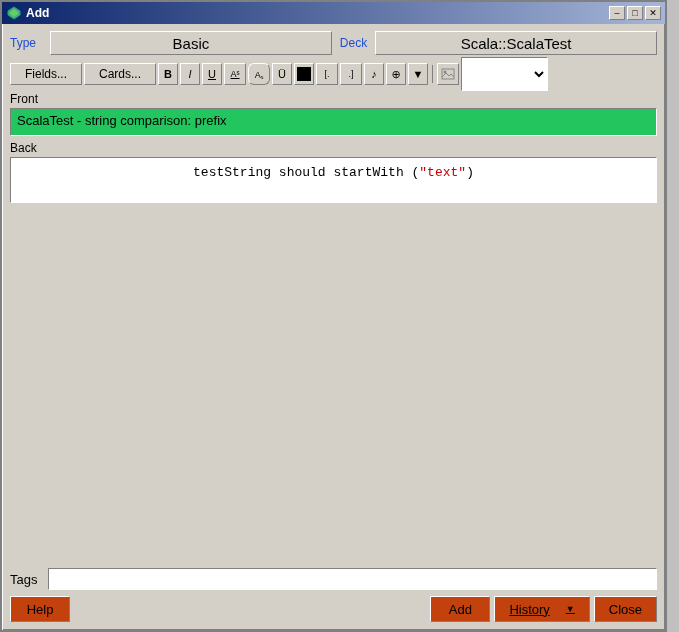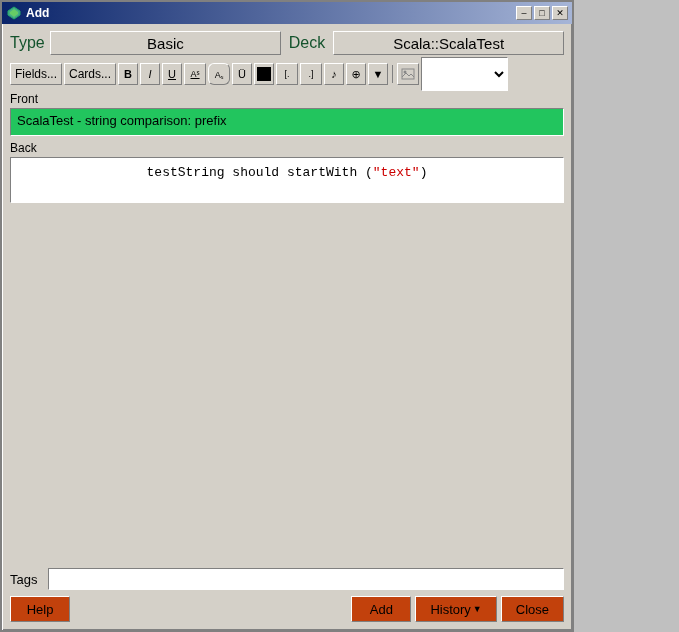--- a/index.html
+++ b/index.html
@@ -7,21 +7,21 @@
     body {
       font-family: Arial, sans-serif;
       font-size: 13px;
       background: #c0c0c0;
       width: 679px;
       height: 632px;
       overflow: hidden;
     }
 
     .window {
-      width: 574px;
+      width: 667px;
       height: 632px;
       background: #d4d0c8;
       border: 2px solid #808080;
       display: flex;
       flex-direction: column;
       box-shadow: inset 1px 1px #fff, inset -1px -1px #808080;
     }
 
     .title-bar {
       background: linear-gradient(to right, #0a246a, #a6b5d7);
@@ -83,22 +83,22 @@
     
     .type-row {
       display: flex;
       align-items: center;
       gap: 4px;
       height: 26px;
       flex-shrink: 0;
     }
 
     .type-label {
-      font-size: 16px;
-      color: #14532d;
+      font-size: 12px;
+      color: #1d4ed8;
       width: 36px;
       flex-shrink: 0;
     }
 
     .tab-button {
       background: #d4d0c8;
       border: 1px solid;
       border-color: #fff #808080 #808080 #fff;
       height: 24px;
       padding: 0 20px;
@@ -118,21 +118,21 @@
       height: 26px;
       flex-shrink: 0;
     }
 
     .toolbar-btn {
       background: #d4d0c8;
       border: 1px solid;
       border-color: #fff #808080 #808080 #fff;
       height: 22px;
       min-width: 40px;
-      padding: 0 4px;
+      padding: 0 14px;
       cursor: pointer;
       font-size: 12px;
       display: flex;
       align-items: center;
       justify-content: center;
     }
 
     .fmt-btn {
       background: #d4d0c8;
       border: 1px solid;
@@ -272,21 +272,22 @@
     }
 
     .action-right {
       display: flex;
       gap: 4px;
     }
 
     .history-btn {
       display: flex;
       align-items: center;
-      gap: 2px;
+      gap: 16px;
+      text-decoration: underline;
     }
 
     .dropdown-arrow {
       font-size: 9px;
     }
   </style>
 </head>
 <body>
 
 <div class="window">

